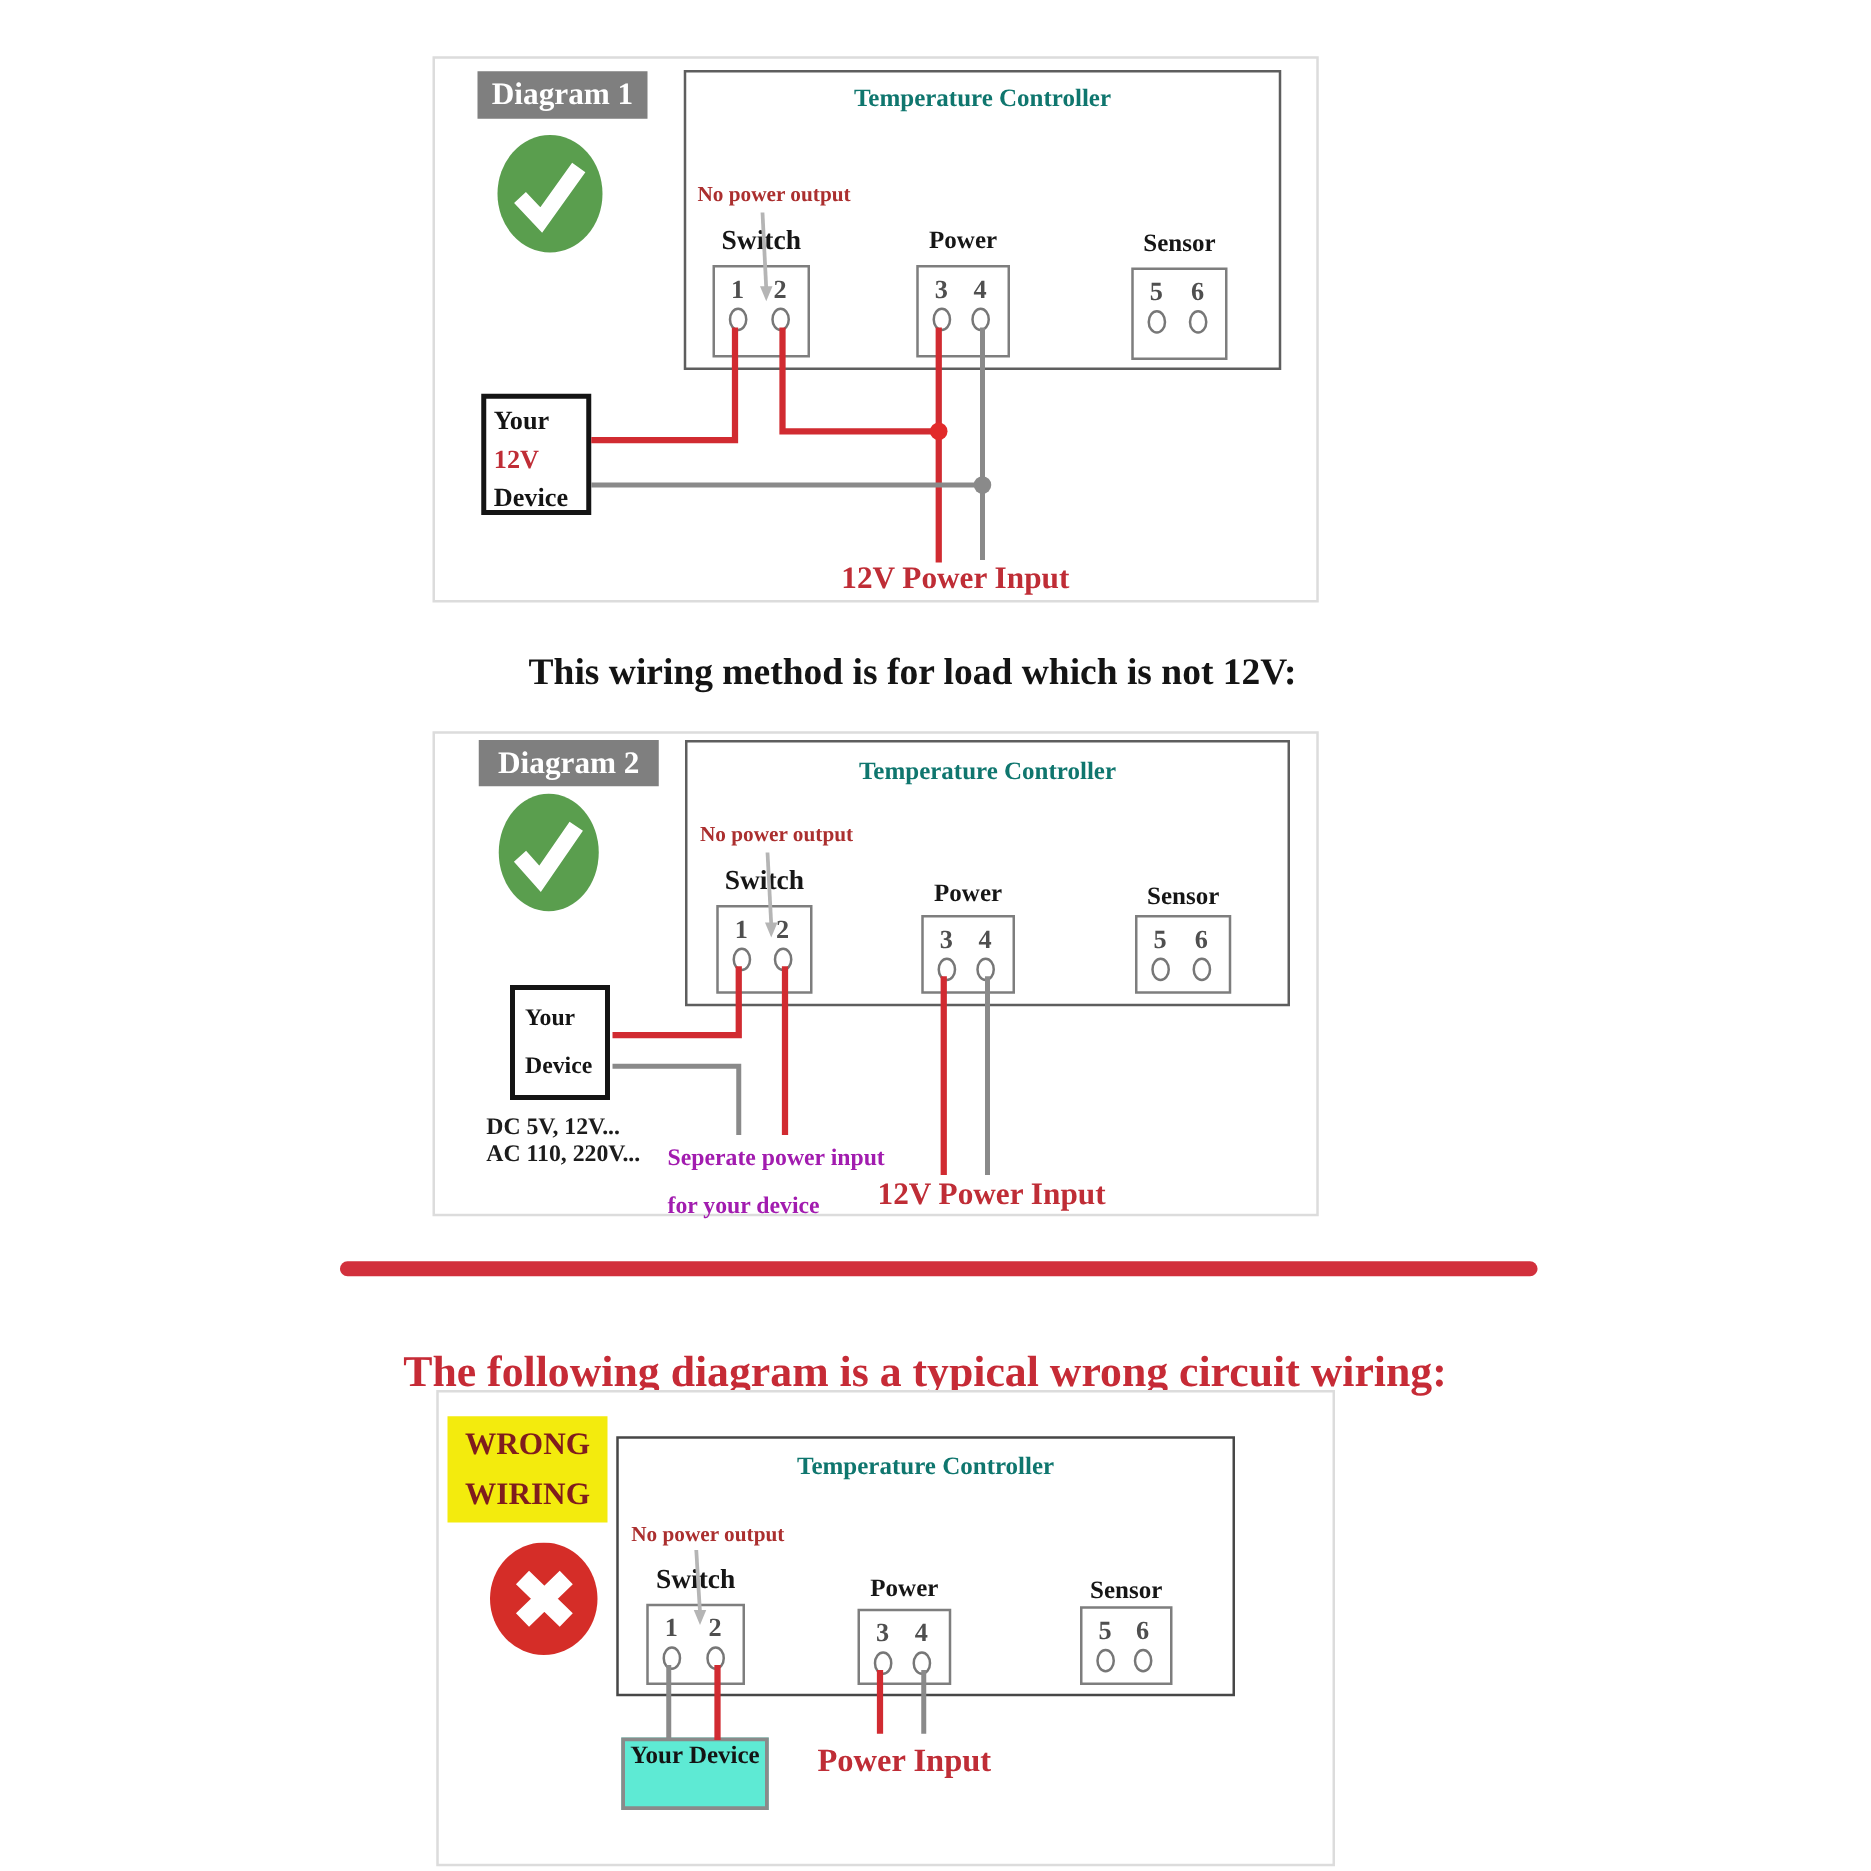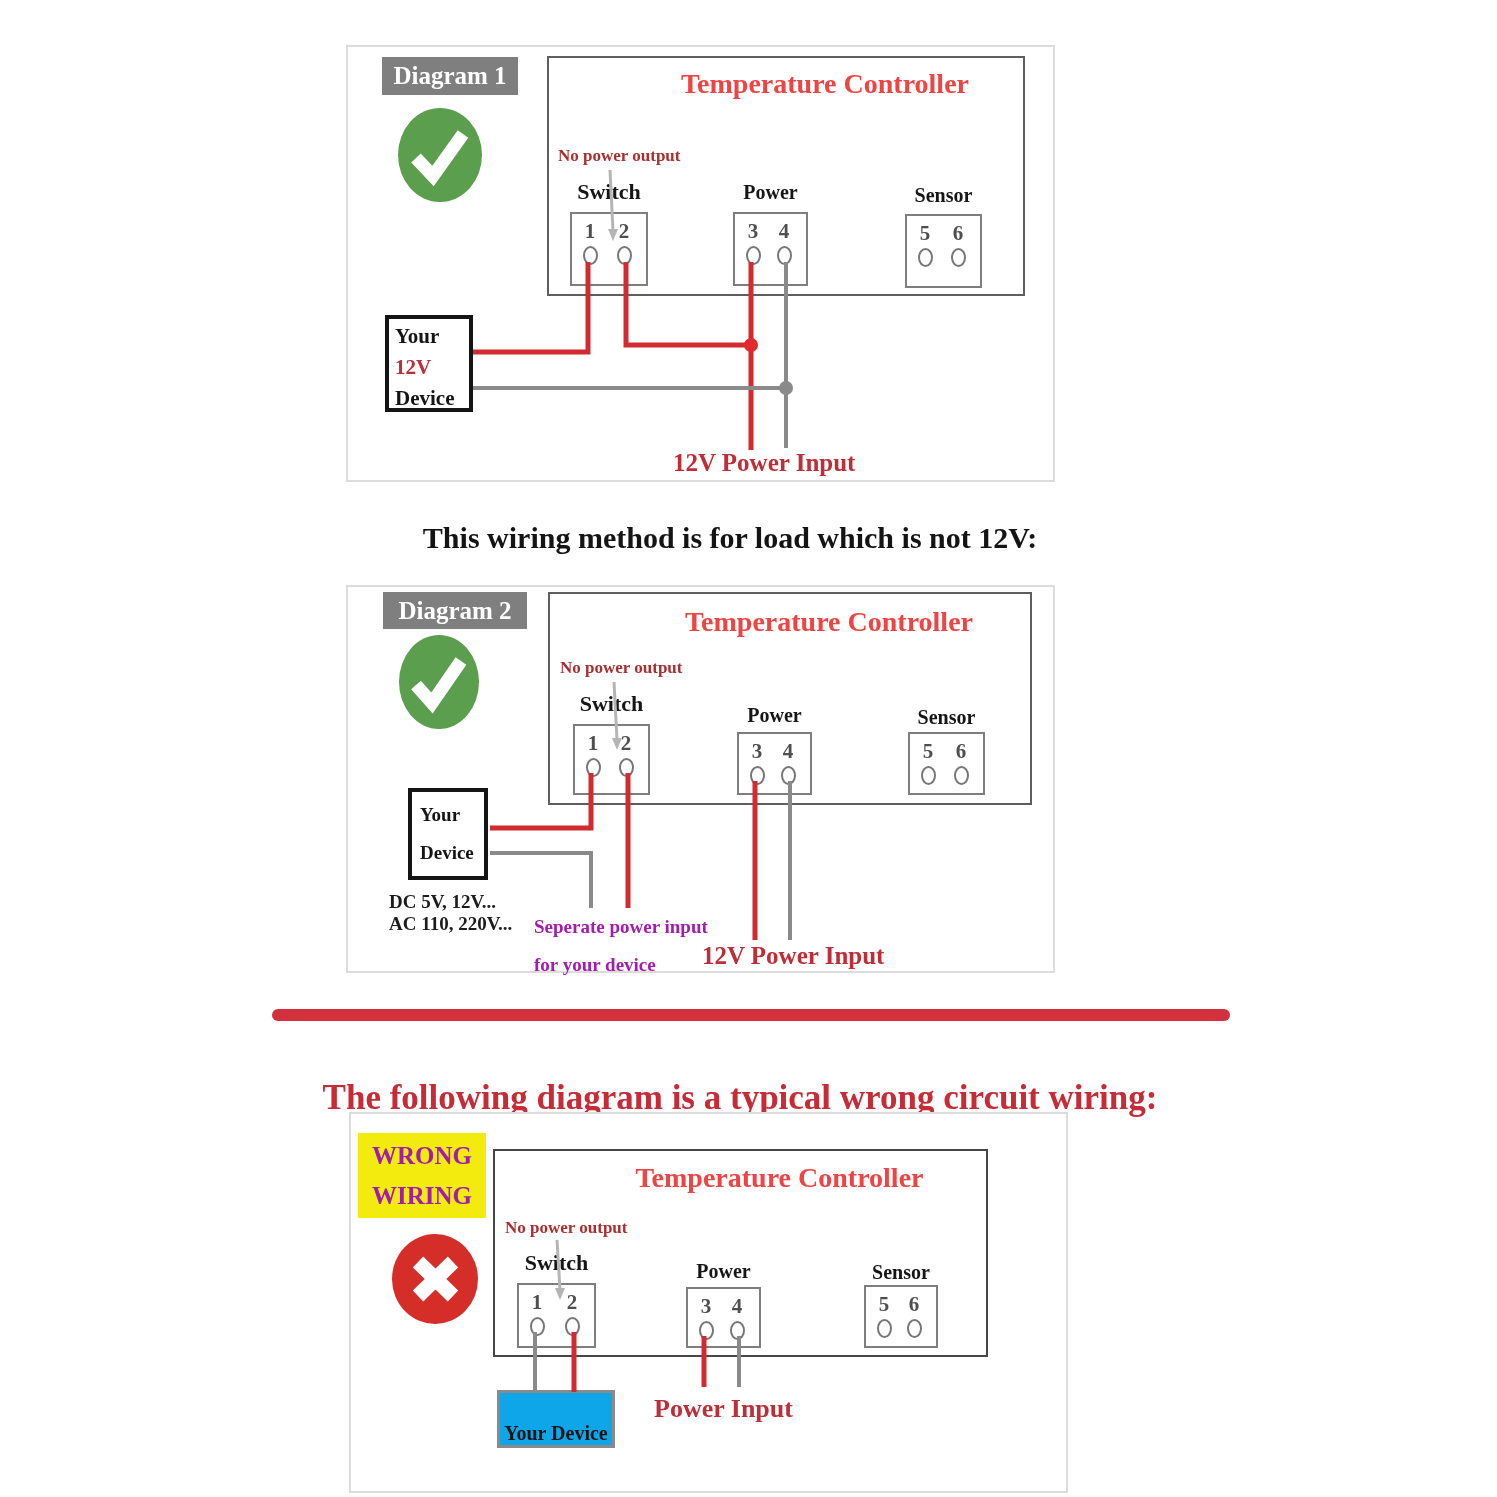--- a/index.html
+++ b/index.html
@@ -8,39 +8,39 @@
     --badge-gray:#7f7f7f; --wrong-yellow:#f3eb0d; --divider-red:#d2303c;
     --title3-red:#c62b36;
   }
   html,body{margin:0;padding:0;background:#fff;}
   #page{position:relative;width:1497px;height:1497px;background:#ffffff;overflow:hidden;
         font-family:"Liberation Serif","DejaVu Serif",serif;font-weight:bold;}
   .title{position:absolute;text-align:center;color:#141414;font-size:30px;letter-spacing:0px;}
   .panel{position:absolute;border:2px solid #dcdcdc;background:#fff;box-sizing:border-box;}
   .ctrl{position:absolute;border:2px solid #5e5e5e;background:#fff;box-sizing:border-box;}
   .ctrl3{border-color:#474747;}
-  .ctrl-title{position:absolute;text-align:center;font-size:28px;color:#ef4444;padding-left:39px;}
+  .ctrl-title{position:absolute;text-align:center;font-size:20px;color:#0f766e;}
   .npo{position:absolute;font-size:17px;color:var(--dark-red-note);text-align:center;}
   .seclabel{position:absolute;text-align:center;font-size:20px;color:#161616;}
   .seclabel.sw{font-size:22px;}
   .tbox{position:absolute;border:2px solid #7e7e7e;background:#fff;display:flex;
         justify-content:space-between;padding:4px 10px 0 6px;box-sizing:border-box;}
   .tcol{width:24px;display:flex;flex-direction:column;align-items:center;}
   .tnum{font-size:21px;color:#4f4f4f;height:26px;line-height:26px;}
   .tcirc{width:15px;height:19px;border:2px solid #777;border-radius:50%;background:#fff;
          margin-top:2px;box-sizing:border-box;}
   .badge{position:absolute;background:var(--badge-gray);color:#fff;text-align:left;
          font-size:25px;display:flex;align-items:center;justify-content:center;}
-  .wrongbadge{position:absolute;background:var(--wrong-yellow);color:#a21caf;font-size:25px;
+  .wrongbadge{position:absolute;background:var(--wrong-yellow);color:#7f1d1d;font-size:25px;
          line-height:40px;text-align:center;display:flex;flex-direction:column;justify-content:center;}
   .device{position:absolute;background:#fff;border:4px solid #141414;box-sizing:border-box;
           font-size:21px;color:#141414;}
   .device .red{color:var(--accent-red-text);}
-  .device3{position:absolute;background:#0ea5e9;border:3px solid #8a8a8a;box-sizing:border-box;
-          font-size:20px;color:#141414;display:flex;align-items:flex-end;justify-content:center;}
+  .device3{position:absolute;background:#5eead4;border:3px solid #8a8a8a;box-sizing:border-box;
+          font-size:20px;color:#141414;display:flex;align-items:flex-start;justify-content:center;}
   .pi{position:absolute;font-size:25px;color:var(--accent-red-text);white-space:nowrap;}
   .note{position:absolute;font-size:19px;color:#1c1c1c;white-space:nowrap;}
   .note.gray{color:#a21caf;}
   .divider{position:absolute;background:var(--divider-red);border-radius:6px;}
   #wires{position:absolute;left:0;top:0;z-index:5;pointer-events:none;}
   .r5{stroke:var(--wire-red);stroke-width:5;fill:none;}
   .g4{stroke:var(--wire-gray);stroke-width:4;fill:none;}
   .arrowline{stroke:#b5b5b5;stroke-width:3;fill:none;}
   .arrowhead{fill:#b5b5b5;}
   .dot-red{fill:#e22a2a;}

